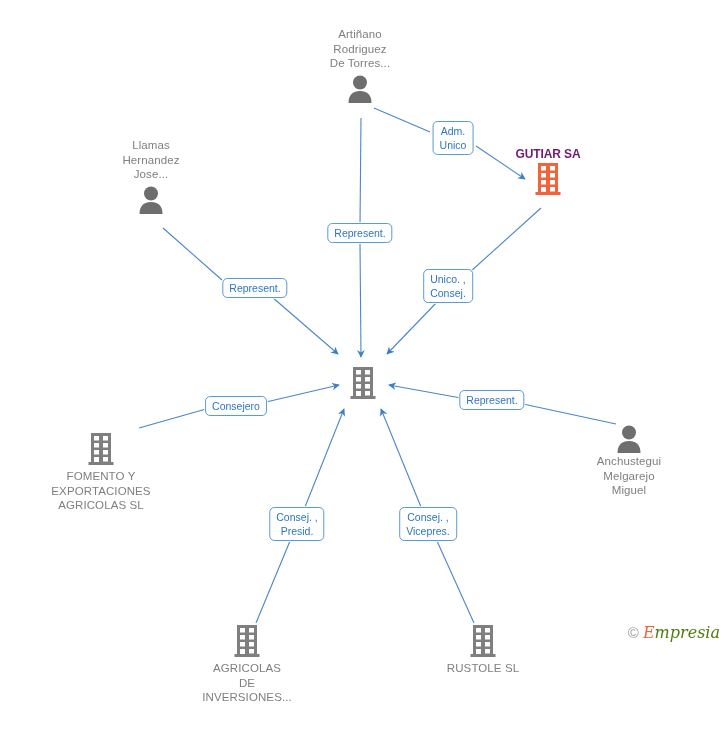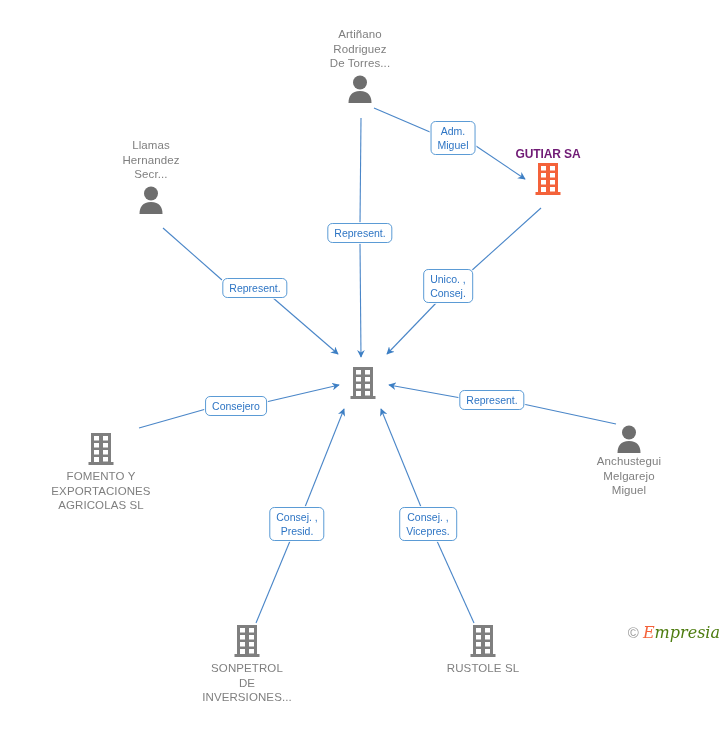--- a/index.html
+++ b/index.html
@@ -142,21 +142,21 @@
       <svg width="28" height="30" viewBox="0 0 28 30" xmlns="http://www.w3.org/2000/svg">
         <circle cx="14" cy="8.5" r="7" fill="#6e6e6e"></circle>
         <path d="M 14 17 C 5.5 17 2.5 22 2.5 29 L 25.5 29 C 25.5 22 22.5 17 14 17 Z" fill="#6e6e6e"></path>
       </svg>
     </span>
   </div>
 
   <div class="node person" style="left:151px; top:138px;">
     <span class="node-label">Llamas
 Hernandez
-Secr...</span>
+Jose...</span>
     <span class="icon-wrap">
       <svg width="28" height="30" viewBox="0 0 28 30" xmlns="http://www.w3.org/2000/svg">
         <circle cx="14" cy="8.5" r="7" fill="#6e6e6e"></circle>
         <path d="M 14 17 C 5.5 17 2.5 22 2.5 29 L 25.5 29 C 25.5 22 22.5 17 14 17 Z" fill="#6e6e6e"></path>
       </svg>
     </span>
   </div>
 
   <div class="node company highlight" style="left:548px; top:144px;">
     <span class="node-label">GUTIAR SA</span>
@@ -249,21 +249,21 @@
           <rect x="15" y="4" width="5" height="4.5"></rect>
           <rect x="6" y="11" width="5" height="4.5"></rect>
           <rect x="15" y="11" width="5" height="4.5"></rect>
           <rect x="6" y="18" width="5" height="4.5"></rect>
           <rect x="15" y="18" width="5" height="4.5"></rect>
           <rect x="6" y="25" width="5" height="5"></rect>
           <rect x="15" y="25" width="5" height="4.5"></rect>
         </g>
       </svg>
     </span>
-    <span class="node-label">SONPETROL
+    <span class="node-label">AGRICOLAS
 DE
 INVERSIONES...</span>
   </div>
 
   <div class="node company" style="left:483px; top:624px;">
     <span class="icon-wrap">
       <svg width="26" height="34" viewBox="0 0 26 34" xmlns="http://www.w3.org/2000/svg">
         <g fill="#7f7f7f">
           <rect x="3" y="1" width="20" height="29"></rect>
           <rect x="0.5" y="30" width="25" height="3"></rect>
@@ -277,21 +277,21 @@
           <rect x="15" y="18" width="5" height="4.5"></rect>
           <rect x="6" y="25" width="5" height="5"></rect>
           <rect x="15" y="25" width="5" height="4.5"></rect>
         </g>
       </svg>
     </span>
     <span class="node-label">RUSTOLE  SL</span>
   </div>
 
   <div class="edge-label" style="left:453px; top:138px;">Adm.
-Miguel</div>
+Unico</div>
 
   <div class="edge-label" style="left:360px; top:233px;">Represent.</div>
 
   <div class="edge-label" style="left:255px; top:288px;">Represent.</div>
 
   <div class="edge-label" style="left:448px; top:286px;">Unico. ,
 Consej.</div>
 
   <div class="edge-label" style="left:236px; top:406px;">Consejero</div>
 

